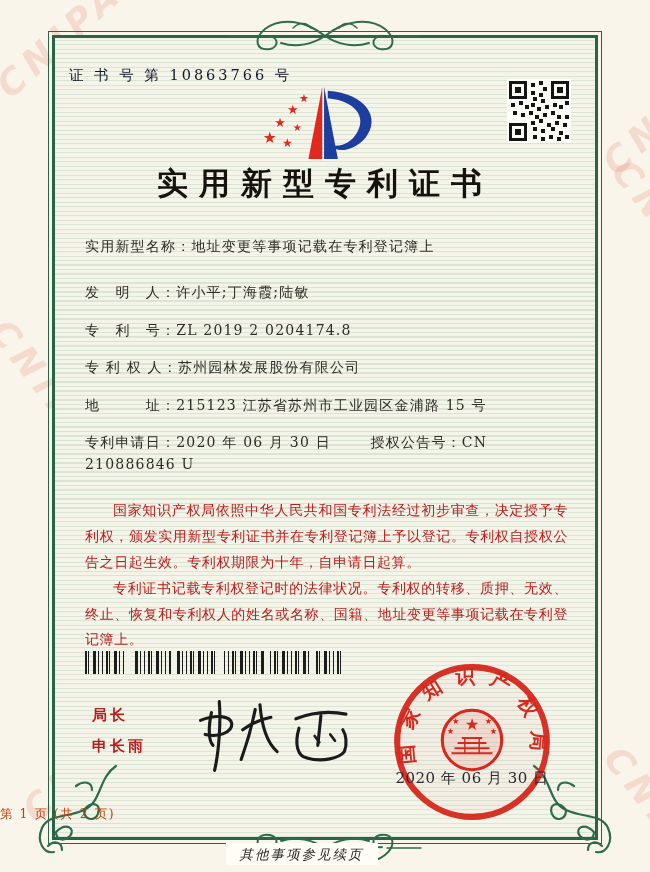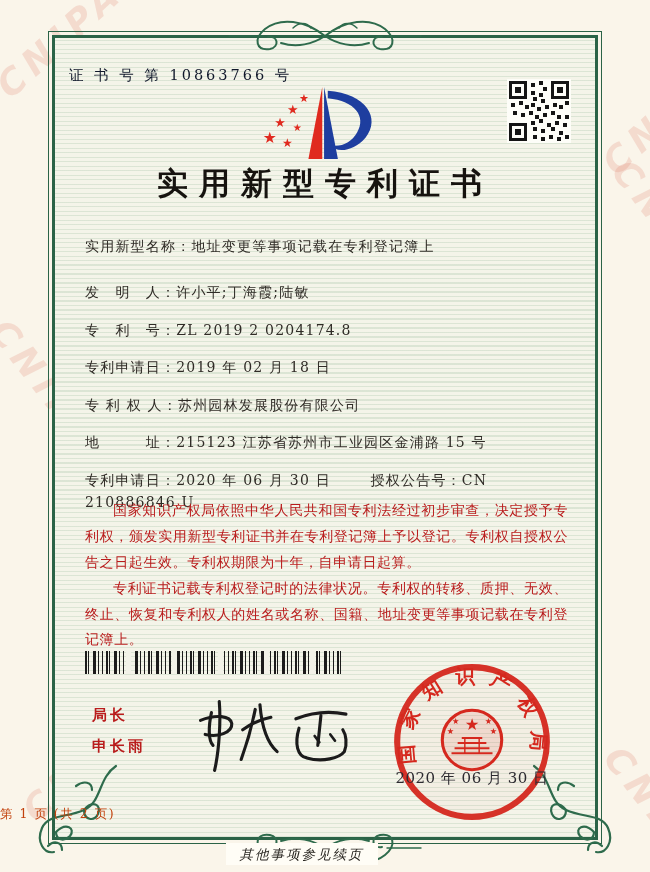--- a/index.html
+++ b/index.html
@@ -214,23 +214,20 @@
     <div class="field-row">
       <span class="f-label">实用新型名称：</span><span>地址变更等事项记载在专利登记簿上</span>
     </div>
     <div class="field-row">
       <span class="f-label">发　明　人：</span><span>许小平;丁海霞;陆敏</span>
     </div>
     <div class="field-row">
       <span class="f-label">专　利　号：</span><span>ZL 2019 2 0204174.8</span>
     </div>
     <div class="field-row">
-      <span class="f-label">专利申请日：</span><span>2019 年 02 月 18 日</span>
-    </div>
-    <div class="field-row">
       <span class="f-label">专 利 权 人：</span><span>苏州园林发展股份有限公司</span>
     </div>
     <div class="field-row">
       <span class="f-label">地　　　址：</span><span>215123 江苏省苏州市工业园区金浦路 15 号</span>
     </div>
     <div class="field-row">
       <span class="f-label">专利申请日：</span><span>2020 年 06 月 30 日</span>
       <span class="pair2">
         <span class="f-label">授权公告号：</span><span>CN 210886846 U</span>
       </span>

